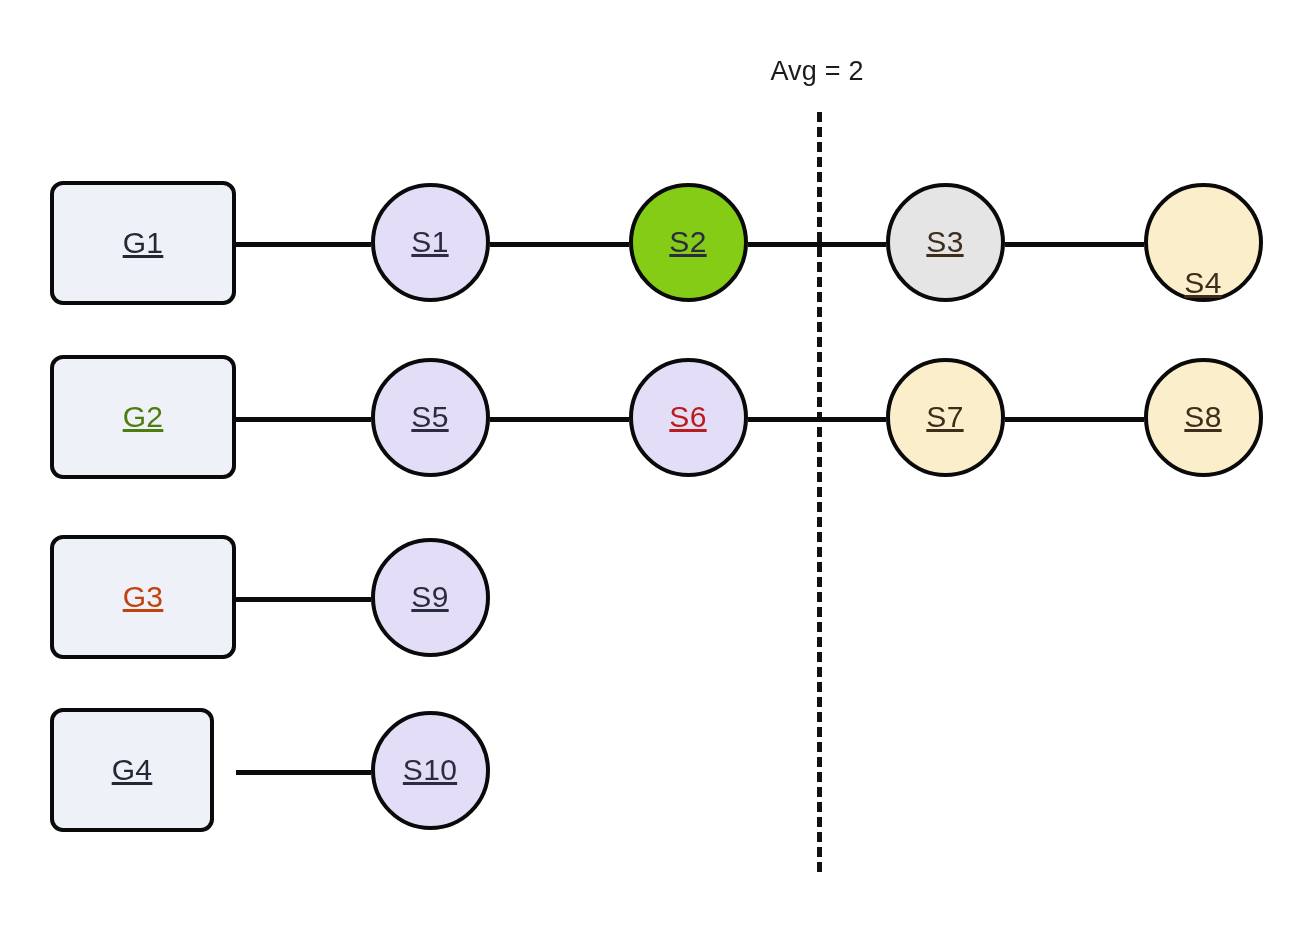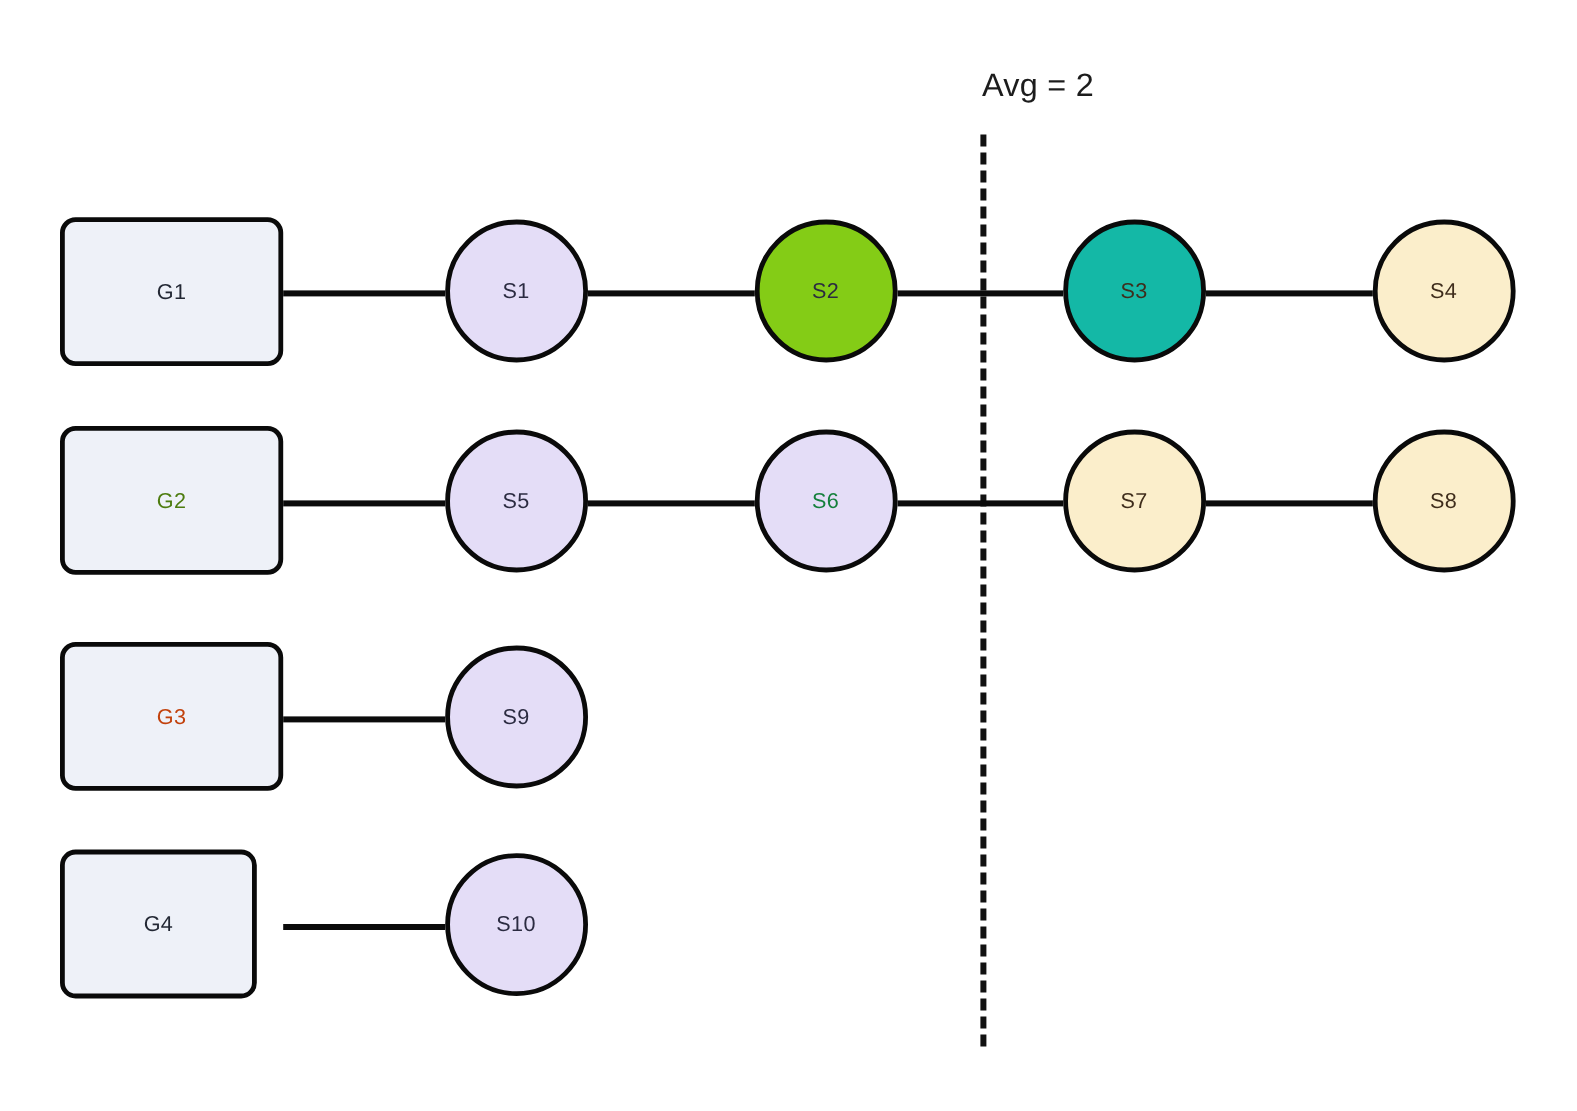--- a/index.html
+++ b/index.html
@@ -29,41 +29,41 @@
     z-index: 1;
   }
   .divider-label {
     position: absolute;
     transform: translateX(-50%);
     font-size: 27px;
     color: #1c1c1c;
     white-space: nowrap;
     letter-spacing: 0.2px;
     font-family: "Liberation Sans", sans-serif;
-    margin-left: 48px;
   }
   
   .edge {
     position: absolute;
     height: 0;
     border-top: 5px solid #0b0b0b;
     z-index: 2;
   }
   
   .node {
     position: absolute;
     box-sizing: border-box;
     display: flex;
     align-items: center;
     justify-content: center;
     border: 4px solid #6d28d9;
     z-index: 3;
-    font-size: 18px;
+    font-size: 30px;
     letter-spacing: 0.3px;
     user-select: none;
+    text-decoration: underline;
   }
   .node.group {
     border-radius: 13px;
     background: #eef1f8;
     color: #232834;
   }
   .node.step {
     border-radius: 50%;
     background: #e4ddf7;
     color: #2b2b41;
@@ -104,30 +104,30 @@
     </div>
     <div class="node group" style="left: 50px; top: 708px; width: 164px; height: 124px; background: rgb(238, 241, 248); color: rgb(35, 40, 52); border-color: rgb(10, 10, 10);">
       <span class="node-label">G4</span>
     </div>
     <div class="node step" style="left: 370.5px; top: 182.5px; width: 119px; height: 119px; background: rgb(228, 221, 247); color: rgb(43, 43, 65); border-color: rgb(10, 10, 10);">
       <span class="node-label">S1</span>
     </div>
     <div class="node step" style="left: 628.5px; top: 182.5px; width: 119px; height: 119px; background: #84cc16; color: rgb(43, 43, 65); border-color: rgb(10, 10, 10);">
       <span class="node-label">S2</span>
     </div>
-    <div class="node step after" style="left: 885.5px; top: 182.5px; width: 119px; height: 119px; background: #14b8a6; color: rgb(63, 45, 28); border-color: rgb(10, 10, 10);">
+    <div class="node step after" style="left: 885.5px; top: 182.5px; width: 119px; height: 119px; background: #e5e5e5; color: rgb(63, 45, 28); border-color: rgb(10, 10, 10);">
       <span class="node-label">S3</span>
     </div>
-    <div class="node step after" style="left: 1143.5px; top: 182.5px; width: 119px; height: 119px; background: rgb(251, 238, 203); color: rgb(63, 45, 28); border-color: rgb(10, 10, 10);">
+    <div class="node step after" style="left: 1143.5px; top: 182.5px; width: 119px; height: 119px; background: rgb(251, 238, 203); color: rgb(63, 45, 28); border-color: rgb(10, 10, 10); align-items: flex-end;">
       <span class="node-label">S4</span>
     </div>
     <div class="node step" style="left: 370.5px; top: 357.5px; width: 119px; height: 119px; background: rgb(228, 221, 247); color: rgb(43, 43, 65); border-color: rgb(10, 10, 10);">
       <span class="node-label">S5</span>
     </div>
-    <div class="node step" style="left: 628.5px; top: 357.5px; width: 119px; height: 119px; background: rgb(228, 221, 247); color: #15803d; border-color: rgb(10, 10, 10); justify-content: center;">
+    <div class="node step" style="left: 628.5px; top: 357.5px; width: 119px; height: 119px; background: rgb(228, 221, 247); color: #b91c1c; border-color: rgb(10, 10, 10); justify-content: center;">
       <span class="node-label">S6</span>
     </div>
     <div class="node step after" style="left: 885.5px; top: 357.5px; width: 119px; height: 119px; background: rgb(251, 238, 203); color: rgb(63, 45, 28); border-color: rgb(10, 10, 10);">
       <span class="node-label">S7</span>
     </div>
     <div class="node step after" style="left: 1143.5px; top: 357.5px; width: 119px; height: 119px; background: rgb(251, 238, 203); color: rgb(63, 45, 28); border-color: rgb(10, 10, 10);">
       <span class="node-label">S8</span>
     </div>
     <div class="node step" style="left: 370.5px; top: 537.5px; width: 119px; height: 119px; background: rgb(228, 221, 247); color: rgb(43, 43, 65); border-color: rgb(10, 10, 10);">
       <span class="node-label">S9</span>

